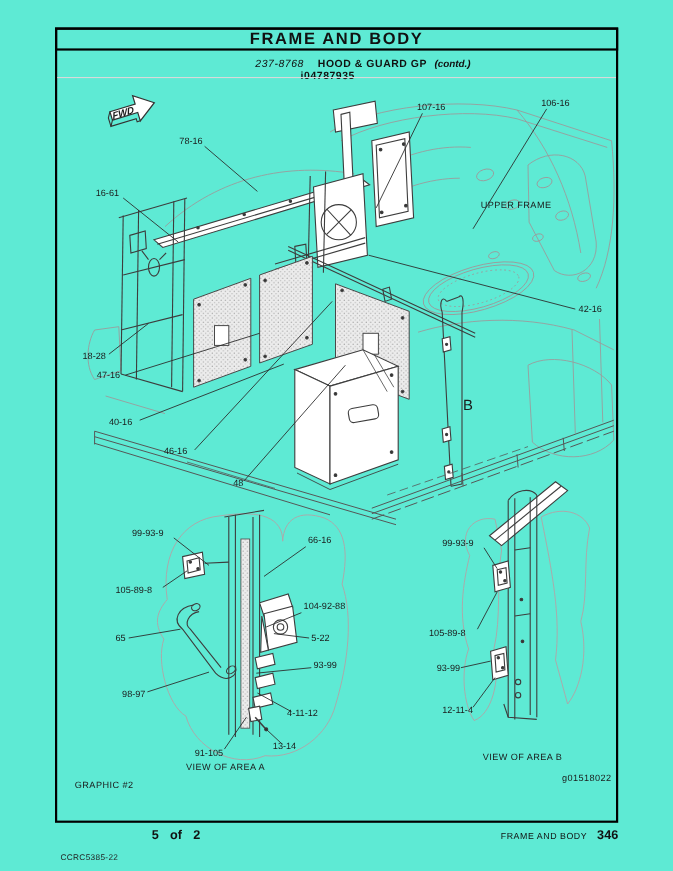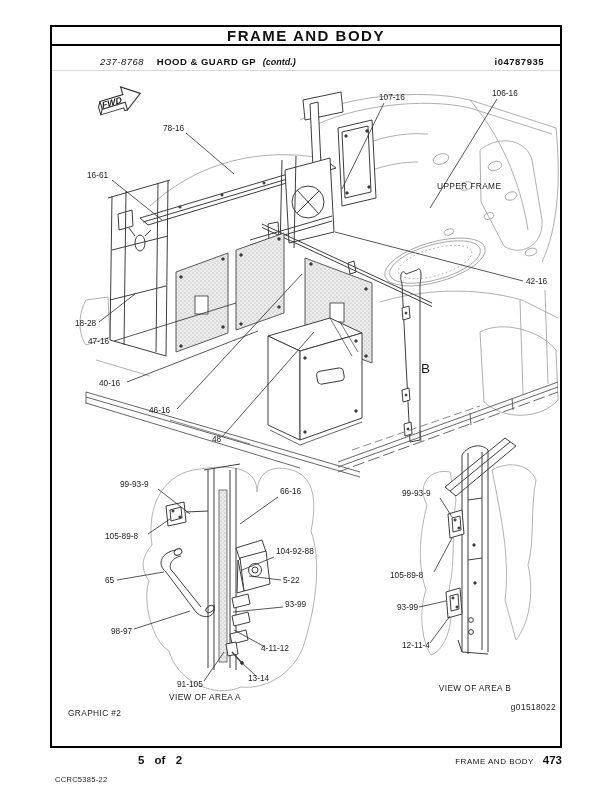--- a/index.html
+++ b/index.html
@@ -1,36 +1,37 @@
 <!DOCTYPE html>
 <html><head>
 <meta charset="utf-8">
 <style>
   html,body{margin:0;padding:0;background:#888;}
   .page{
-    position:relative;width:612px;height:792px;background:#ffffff;
+    position:relative;width:612px;height:792px;background:#5eead4;
     font-family:"Liberation Sans",sans-serif;color:#111;overflow:hidden;
     margin:0 auto;
   }
   .border-box{
     position:absolute;left:50px;top:25px;width:512px;height:723px;
     border:2px solid #000;box-sizing:border-box;
   }
   .header-bar{
     position:absolute;left:50px;top:25px;width:512px;height:21px;
     box-sizing:border-box;border:2px solid #000;border-bottom:2px solid #000;
     display:flex;align-items:center;justify-content:center;
   }
   .header-bar .title{
     font-size:15px;font-weight:bold;letter-spacing:1.5px;
   }
   .subtitle-row{
     position:absolute;left:52px;top:53px;width:508px;height:14px;
-    display:flex;justify-content:space-between;align-items:flex-end;
+    display:flex;justify-content:space-between;align-items:center;
     font-size:9.5px;
+    flex-direction:column;
   }
   .subtitle-left{margin-left:48px;}
   .pn{font-style:italic;letter-spacing:0.5px;}
   .ptitle{font-weight:bold;margin-left:10px;letter-spacing:0.5px;}
   .contd{font-style:italic;font-weight:bold;margin-left:4px;font-size:9px;}
   .mediaid{font-weight:bold;margin-right:16px;letter-spacing:0.5px;}
   .subtitle-rule{
     position:absolute;left:52px;top:70px;width:508px;height:1px;background:#d9d9d9;
   }
   svg.art{position:absolute;left:0;top:0;}
@@ -350,17 +351,17 @@
       <text class="cap" x="68" y="716">GRAPHIC #2</text>
       <text class="cap" x="556" y="710" text-anchor="end">g01518022</text>
     </g>
   </svg>
 
   <div class="footer-row">
     <span class="footer-form">CCRC5385-22</span>
     <span class="footer-page">5 of 2</span>
     <span class="footer-right">
       <span class="footer-sec">FRAME AND BODY</span>
-      <span class="footer-num">473</span>
+      <span class="footer-num">346</span>
     </span>
   </div>
 
 </div>
 
 </body></html>

